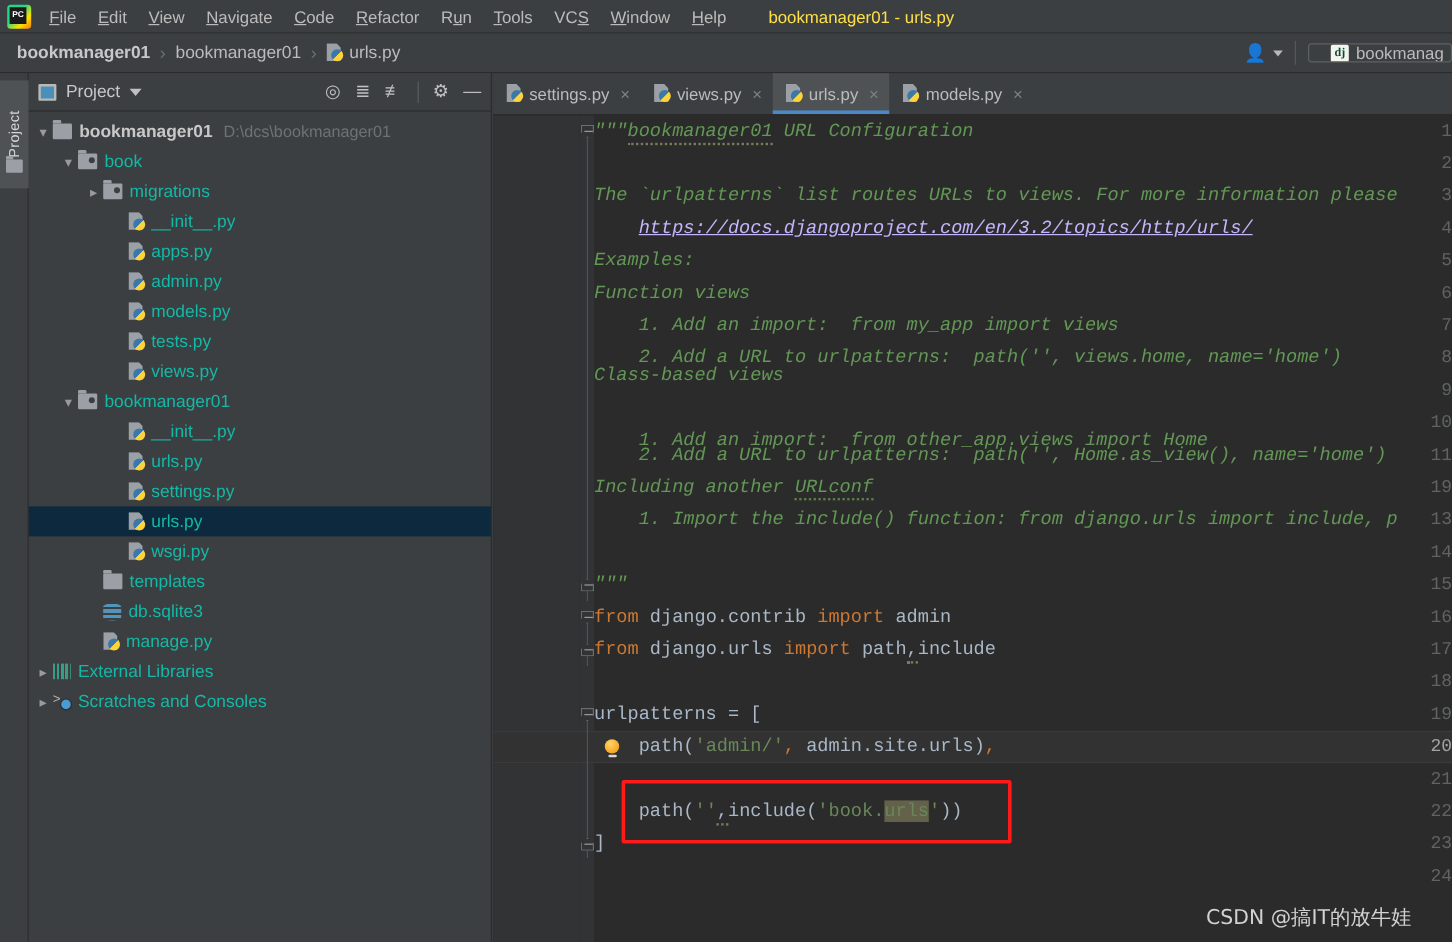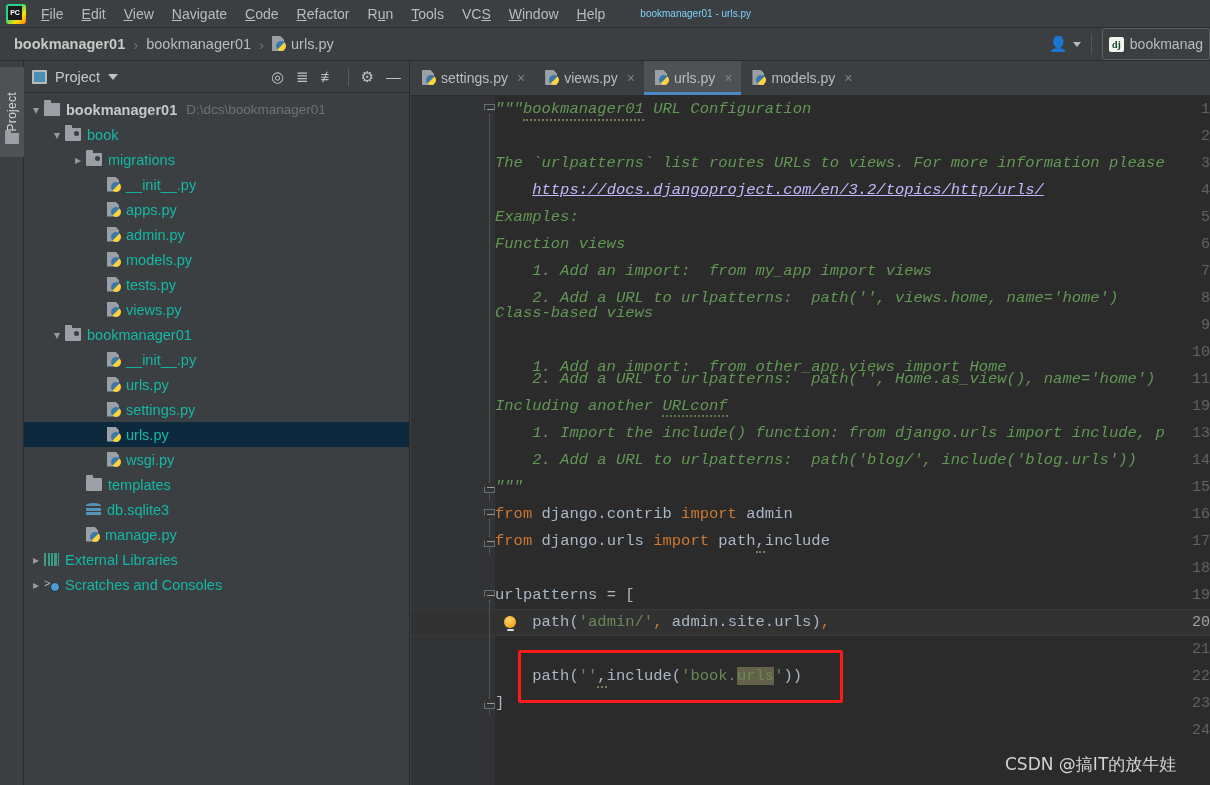--- a/index.html
+++ b/index.html
@@ -28,21 +28,21 @@
     content: "PC"; position: absolute; left: 2px; top: 2px;
     width: 14px; height: 14px; background: #1b1b1b; color: #fff;
     font-size: 7px; line-height: 14px; text-align: center;
     font-family: "Liberation Sans", sans-serif; font-weight: bold;
   }
   .menu-item {
     color: #bbbbbb; font-size: 14px; padding: 3px 9px; white-space: nowrap;
   }
   .menu-item .mn { text-decoration: underline; }
   .win-title {
-    color: #7dd3fc; font-size: 10px; margin-left: 26px; white-space: nowrap;
+    color: #fde047; font-size: 14px; margin-left: 26px; white-space: nowrap;
   }
 
   
   .navbar {
     position: absolute; left: 0; top: 28px; width: 1210px; height: 33px;
     background: #3c3f41; border-bottom: 1px solid #2b2b2b;
     display: flex; align-items: center;
   }
   .crumbs { display: flex; align-items: center; margin-left: 14px; }
   .crumb { color: #bbbbbb; font-size: 14.5px; white-space: nowrap; }
@@ -66,23 +66,23 @@
     margin-left: auto; display: flex; align-items: center; height: 100%;
   }
   .user-ico { color: #b0b0b0; font-size: 15px; padding: 0 2px; }
   .caret-dn {
     width: 0; height: 0; border-left: 4px solid transparent;
     border-right: 4px solid transparent; border-top: 5px solid #b9b9b9;
     margin-left: 3px;
   }
   .nav-divider { width: 1px; height: 20px; background: #545658; margin: 0 10px; }
   .runcfg {
-    display: flex; align-items: center; height: 32px;
+    display: flex; align-items: center; height: 16px;
     border: 1px solid #5e6060; border-radius: 3px;
-    padding: 0 6px; color: #bbbbbb; font-size: 14px; white-space: nowrap;
+    padding: 0 18px; color: #bbbbbb; font-size: 14px; white-space: nowrap;
     overflow: hidden; max-width: 120px;
   }
   .dj-ico {
     width: 15px; height: 15px; background: #f5f5f0; color: #0c4b33;
     font-size: 10px; font-weight: bold; line-height: 15px; text-align: center;
     border-radius: 2px; margin-right: 6px; flex: 0 0 auto;
     font-family: "Liberation Serif", serif;
   }
 
   
@@ -549,21 +549,20 @@
         <div class="cline" style="top: 81px;">    <span class="link">https://docs.djangoproject.com/en/3.2/topics/http/urls/</span></div>
         <div class="cline" style="top: 108px;"><span class="doc">Examples:</span></div>
         <div class="cline" style="top: 135px;"><span class="doc">Function views</span></div>
         <div class="cline" style="top: 162px;"><span class="doc">    1. Add an import:  from my_app import views</span></div>
         <div class="cline" style="top: 189px;"><span class="doc">    2. Add a URL to urlpatterns:  path('', views.home, name='home')</span></div>
         <div class="cline" style="top: 204px;"><span class="doc">Class-based views</span></div>
         <div class="cline" style="top: 258px;"><span class="doc">    1. Add an import:  from other_app.views import Home</span></div>
         <div class="cline" style="top: 270px;"><span class="doc">    2. Add a URL to urlpatterns:  path('', Home.as_view(), name='home')</span></div>
         <div class="cline" style="top: 297px;"><span class="doc">Including another <span class="squig-g">URLconf</span></span></div>
         <div class="cline" style="top: 324px;"><span class="doc">    1. Import the include() function: from django.urls import include, p</span></div>
-        <div class="cline" style="top: 351px;"><span class="doc">    2. Add a URL to urlpatterns:  path('blog/', include('blog.urls'))</span></div>
         <div class="cline" style="top: 378px;"><span class="doc">"""</span></div>
         <div class="cline" style="top: 405px;"><span class="kw">from</span> <span class="id">django.contrib</span> <span class="kw">import</span> <span class="id">admin</span></div>
         <div class="cline" style="top: 432px;"><span class="kw">from</span> <span class="id">django.urls</span> <span class="kw">import</span> <span class="id">path</span><span class="squig">,</span><span class="id">include</span></div>
         <div class="cline" style="top: 459px;"></div>
         <div class="cline" style="top: 486px;"><span class="id">urlpatterns</span> <span class="punc">=</span> <span class="brk">[</span></div>
         <div class="cline" style="top: 513px;">    <span class="id">path</span><span class="punc">(</span><span class="str">'admin/'</span><span class="kw">,</span> <span class="id">admin</span><span class="punc">.</span><span class="id">site</span><span class="punc">.</span><span class="id">urls</span><span class="punc">)</span><span class="kw">,</span></div>
         <div class="cline" style="top: 540px;"></div>
         <div class="cline" style="top: 567px;">    <span class="id">path</span><span class="punc">(</span><span class="str">''</span><span class="squig">,</span><span class="id">include</span><span class="punc">(</span><span class="str">'book.</span><span class="str hl">urls</span><span class="str">'</span><span class="punc">))</span></div>
         <div class="cline" style="top: 594px;"><span class="brk">]</span></div>
         <div class="cline" style="top: 621px;"></div>

